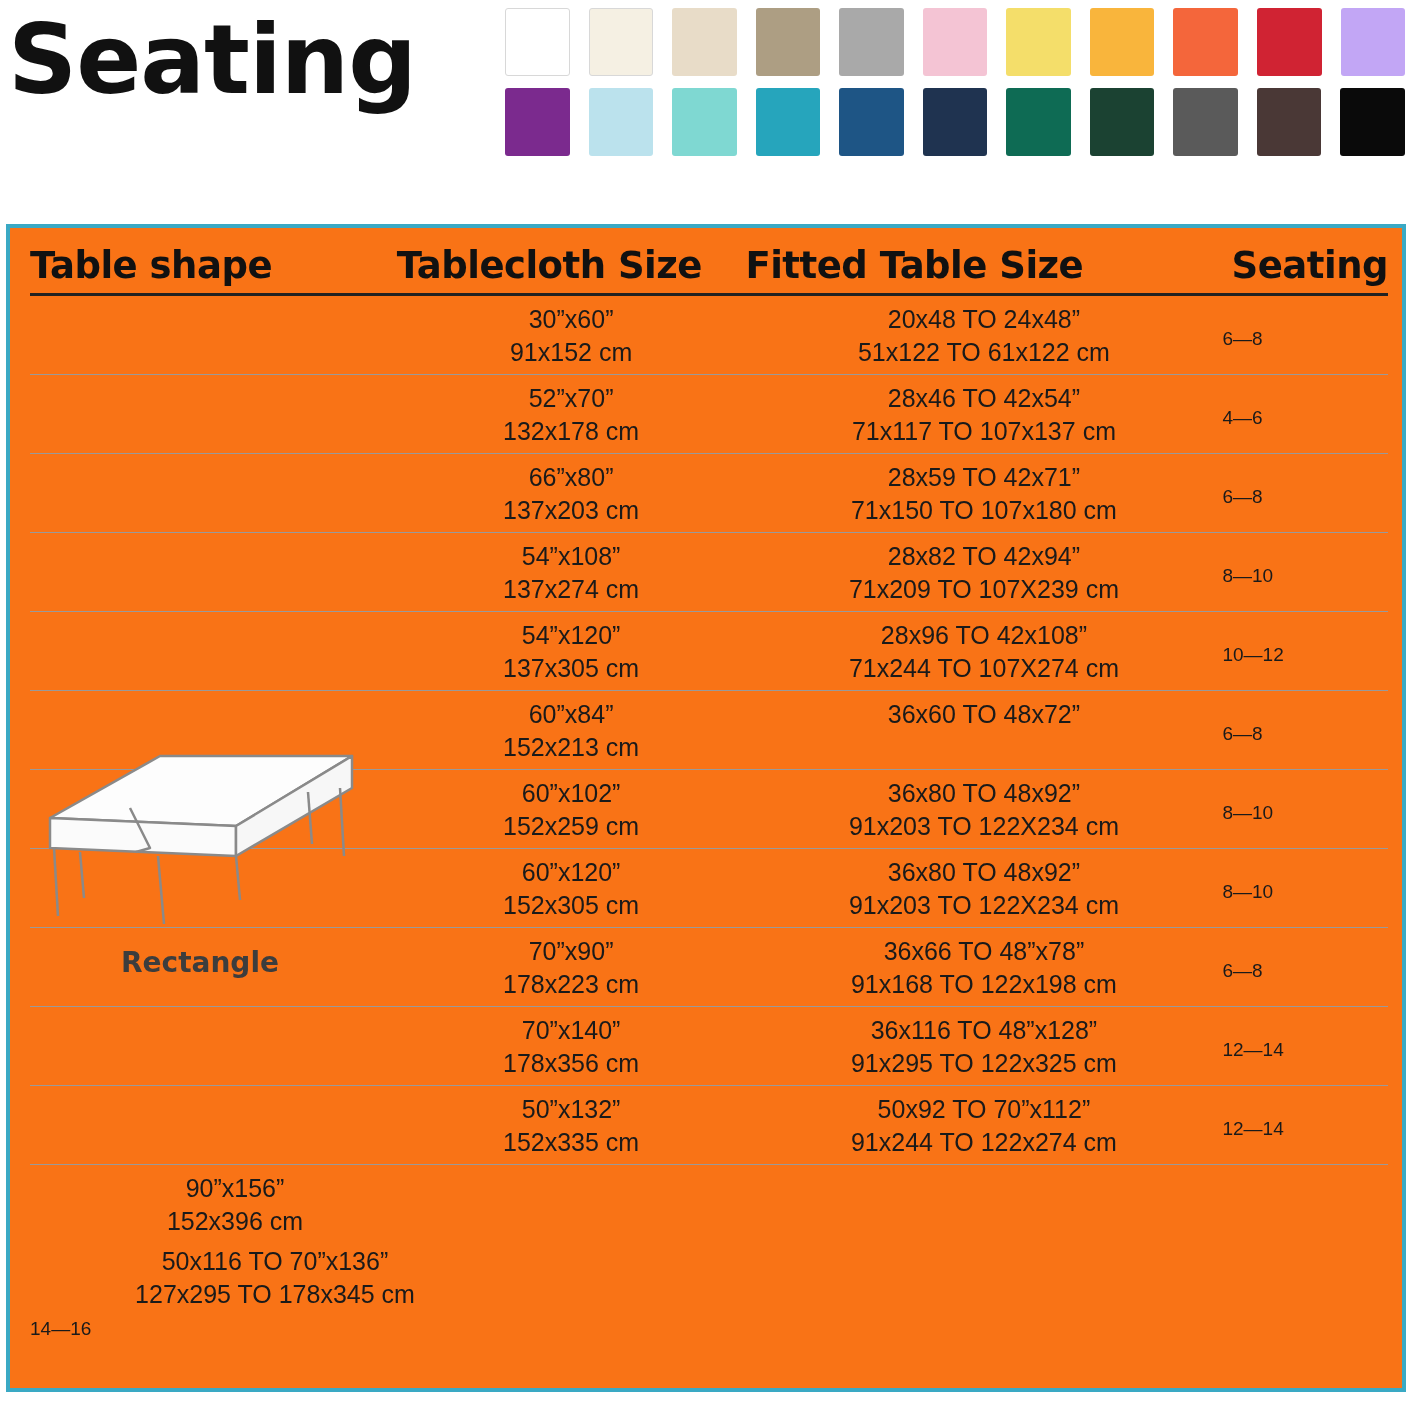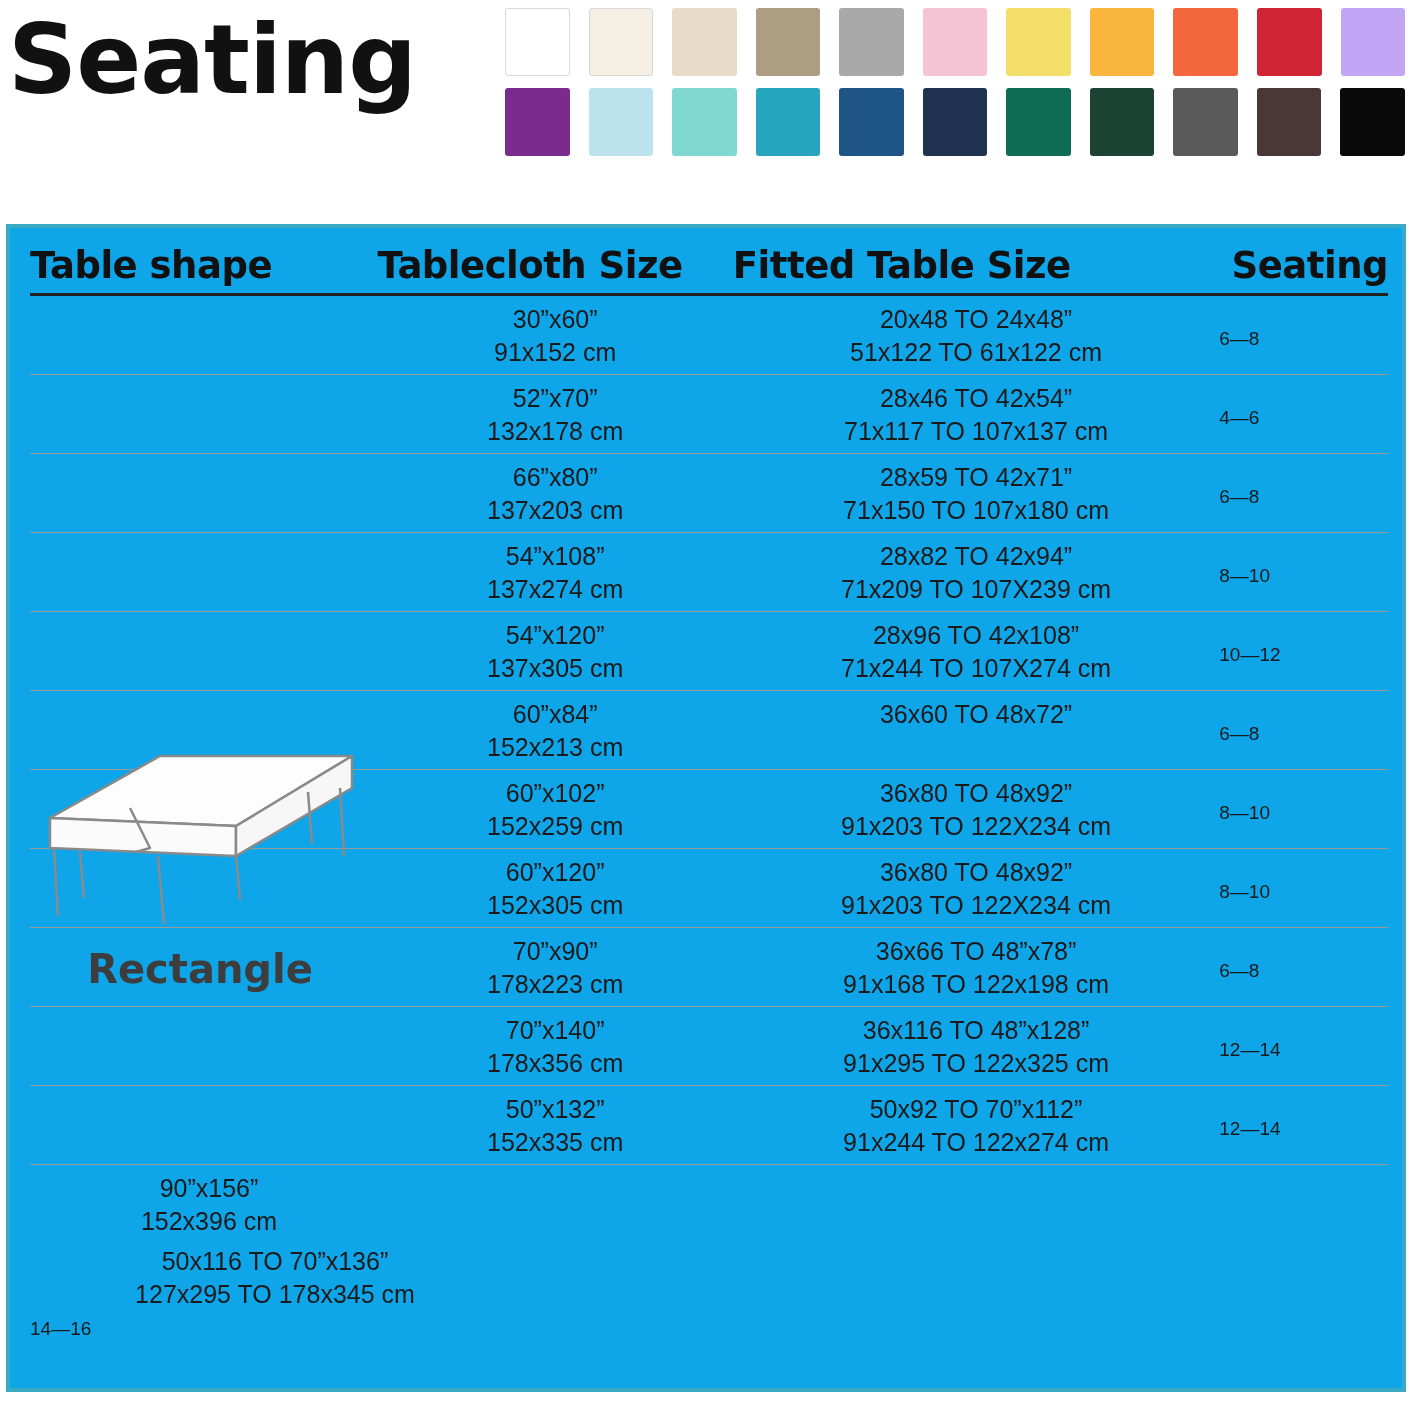--- a/index.html
+++ b/index.html
@@ -57,21 +57,21 @@
 
   
   .panel {
     position: absolute;
     left: 6px;
     top: 224px;
     width: 1400px;
     height: 1168px;
     border: 4px solid #3aa9c4;
     box-sizing: border-box;
-    background: #0ea5e9;
+    background: #f97316;
   }
   .panel-inner {
     position: absolute;
     left: 20px;
     top: 16px;
     right: 14px;
     bottom: 10px;
   }
 
   .thead {
@@ -81,21 +81,21 @@
     padding-bottom: 6px;
   }
   .th {
     font-size: 37px;
     font-weight: 700;
     color: #111;
     font-family: "DejaVu Sans", sans-serif;
     letter-spacing: -0.5px;
   }
   .col-shape   { width: 350px; }
-  .col-cloth   { width: 358px; }
+  .col-cloth   { width: 358px; margin-left: 26px; }
   .col-fitted  { width: 490px; }
   .col-seat    { width: 170px; text-align: right; }
 
   .tbody {
     position: relative;
   }
   .row {
     display: flex;
     align-items: stretch;
     border-bottom: 1px solid #9a9a9a;
@@ -126,21 +126,21 @@
   .shape-art {
     position: absolute;
     left: 0;
     top: 452px;
     width: 340px;
     text-align: center;
     pointer-events: none;
   }
   .shape-label {
     margin-top: 14px;
-    font-size: 40px;
+    font-size: 28px;
     font-weight: 700;
     color: #3d3d3d;
     font-family: "DejaVu Sans", sans-serif;
   }
 </style>
 </head>
 <body>
 
 <div class="header">
   <div class="brand">Seating</div>

